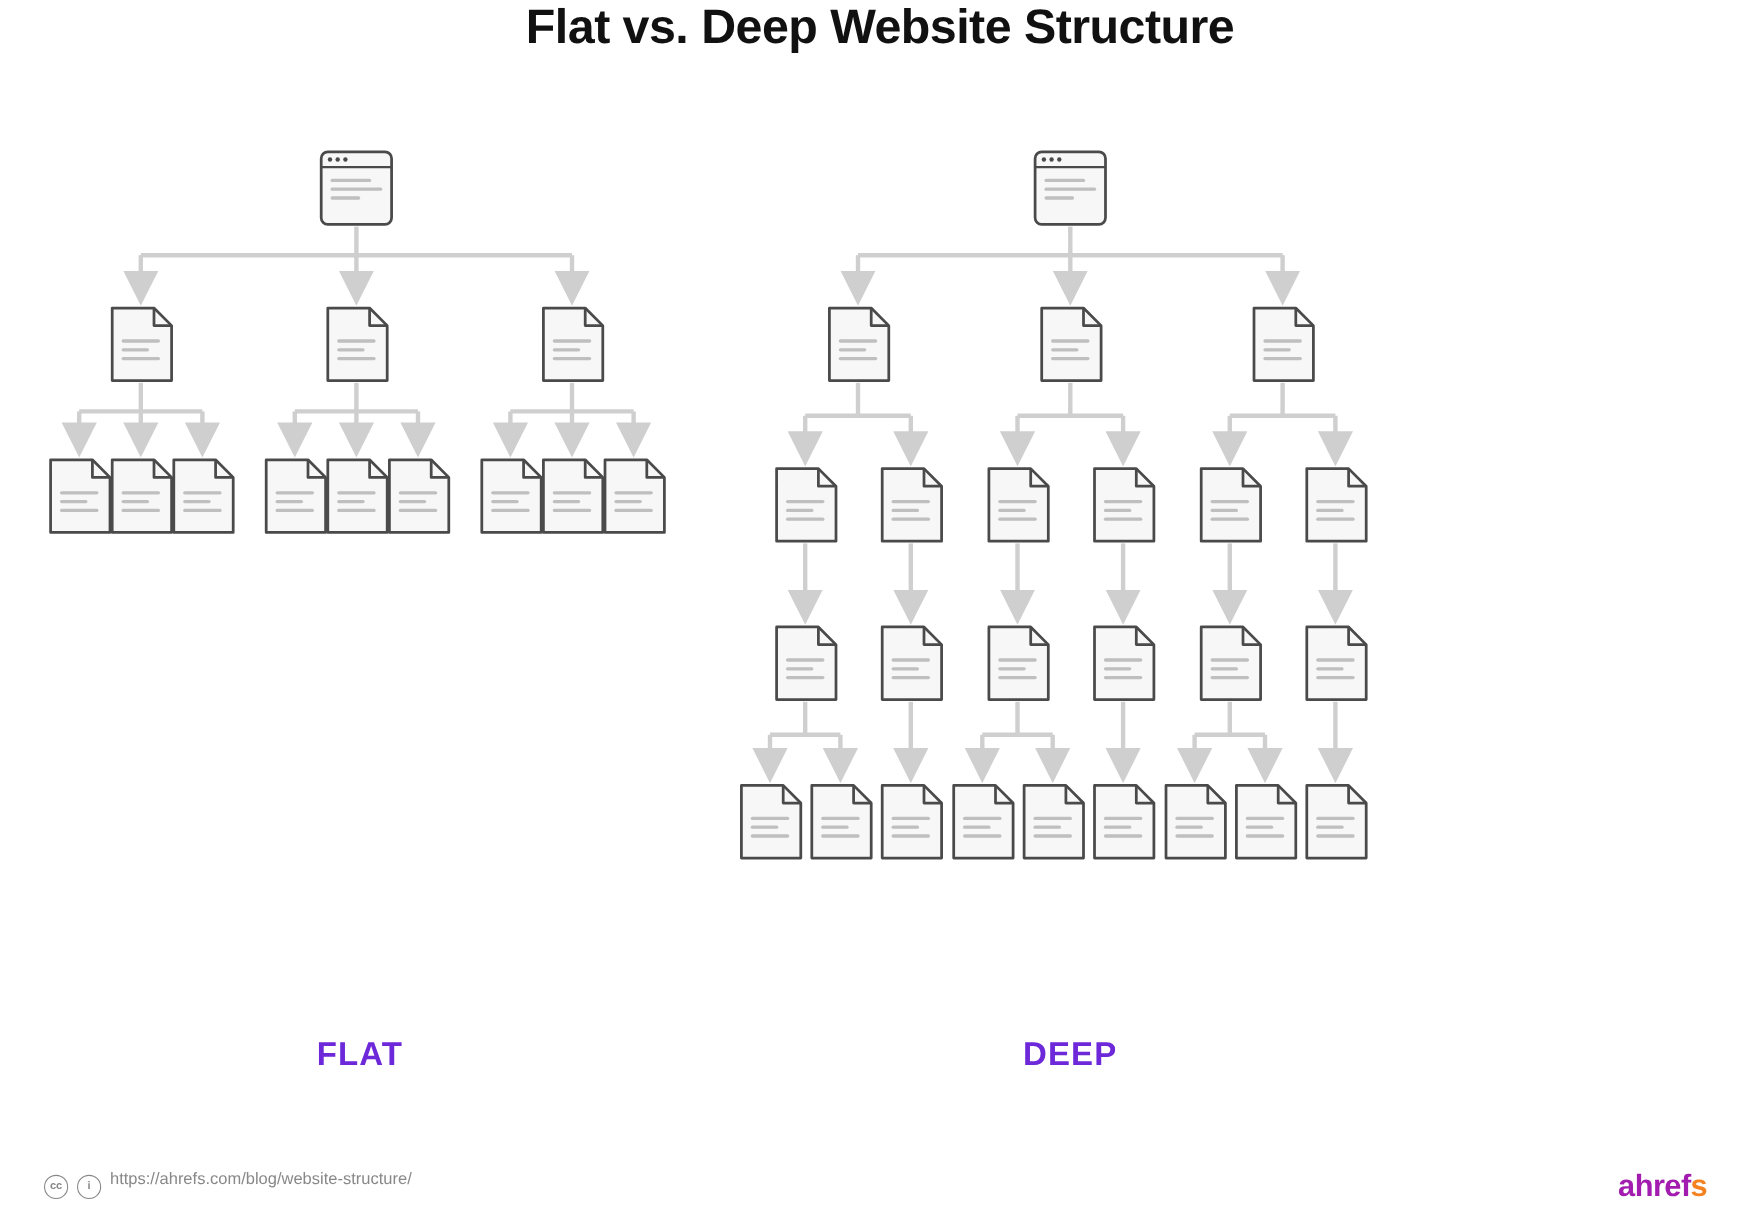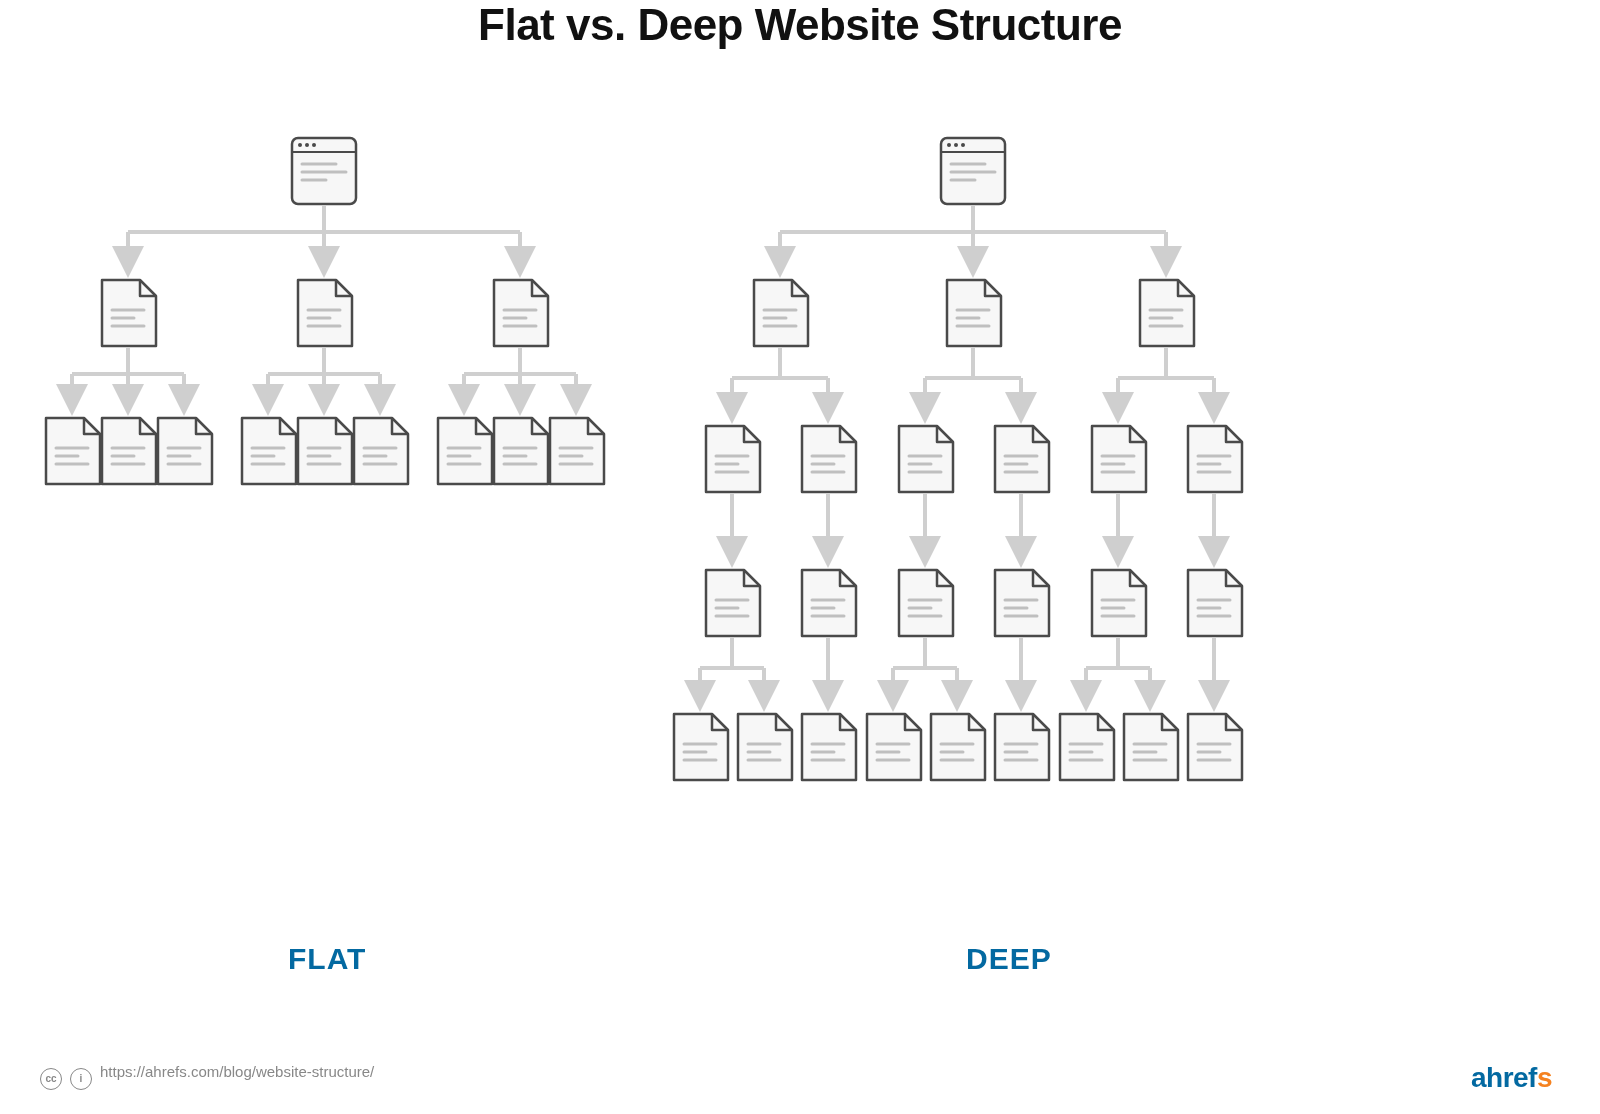--- a/index.html
+++ b/index.html
@@ -21,21 +21,21 @@
   }
   .canvas {
     position: absolute;
     top: 0;
     left: 0;
   }
   .section-label {
     position: absolute;
     font-size: 30px;
     font-weight: 800;
-    color: #0369a1;
+    color: #6d28d9;
     letter-spacing: 1px;
   }
   .footer {
     position: absolute;
     bottom: 24px;
     left: 40px;
     display: flex;
     align-items: center;
     gap: 8px;
     color: #888;
@@ -56,21 +56,21 @@
     margin-top: 16px;
   }
   .brand {
     position: absolute;
     bottom: 20px;
     right: 48px;
     font-size: 28px;
     font-weight: 800;
     letter-spacing: -0.5px;
   }
-  .brand .a1 { color: #0369a1; }
+  .brand .a1 { color: #a21caf; }
   .brand .a2 { color: #f58220; }
 </style>
 </head>
 <body>
 
 <div class="title">Flat vs. Deep Website Structure</div>
 
 <svg class="canvas" width="1600" height="1114">
   <defs>
     <marker id="arrow" markerWidth="8" markerHeight="8" refX="6" refY="4" orient="auto">
@@ -216,21 +216,21 @@
     <use href="#page" x="865" y="712"></use>
     <use href="#page" x="929" y="712"></use>
     <use href="#page" x="993" y="712"></use>
     <use href="#page" x="1058" y="712"></use>
     <use href="#page" x="1122" y="712"></use>
     <use href="#page" x="1186" y="712"></use>
   </g>
 </svg>
 
 <div class="section-label" style="left:288px; top:942px;">FLAT</div>
-<div class="section-label" style="left:966px; top:942px;">DEEP</div>
+<div class="section-label" style="left:930px; top:942px;">DEEP</div>
 
 <div class="footer">
   <span class="cc-badge">cc</span>
   <span class="cc-badge">i</span>
   <span>https://ahrefs.com/blog/website-structure/</span>
 </div>
 
 <div class="brand">
   <span class="a1">ahref</span><span class="a2">s</span>
 </div>

